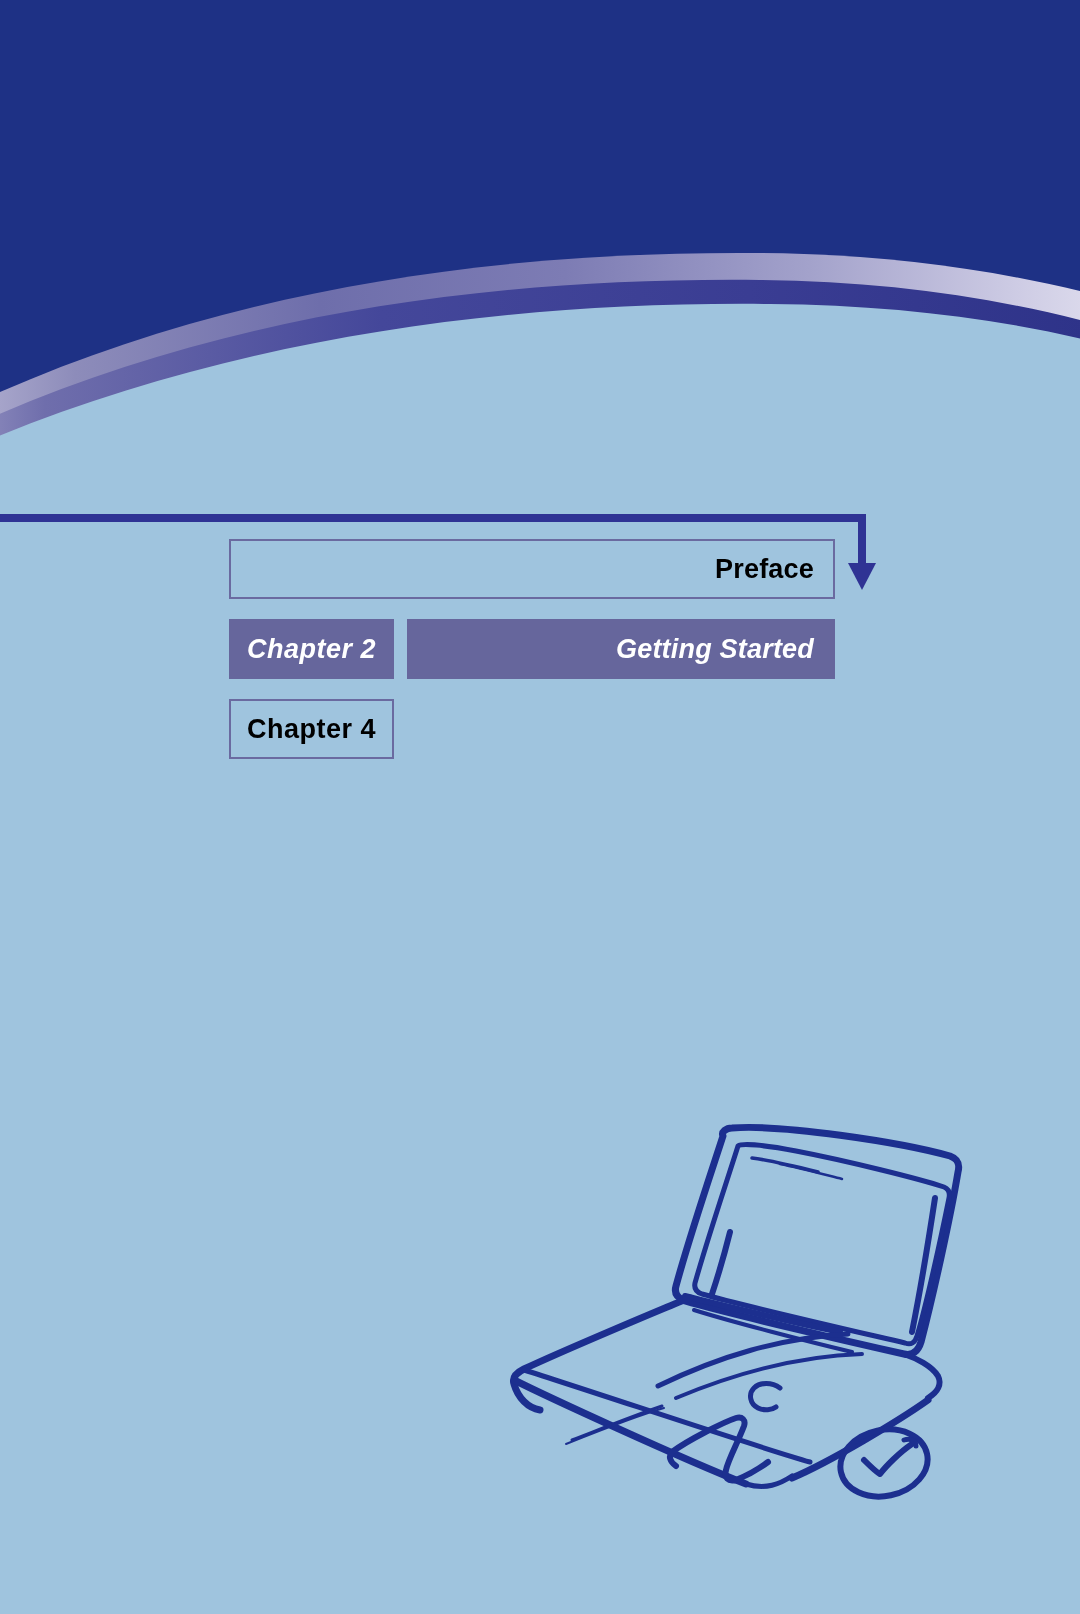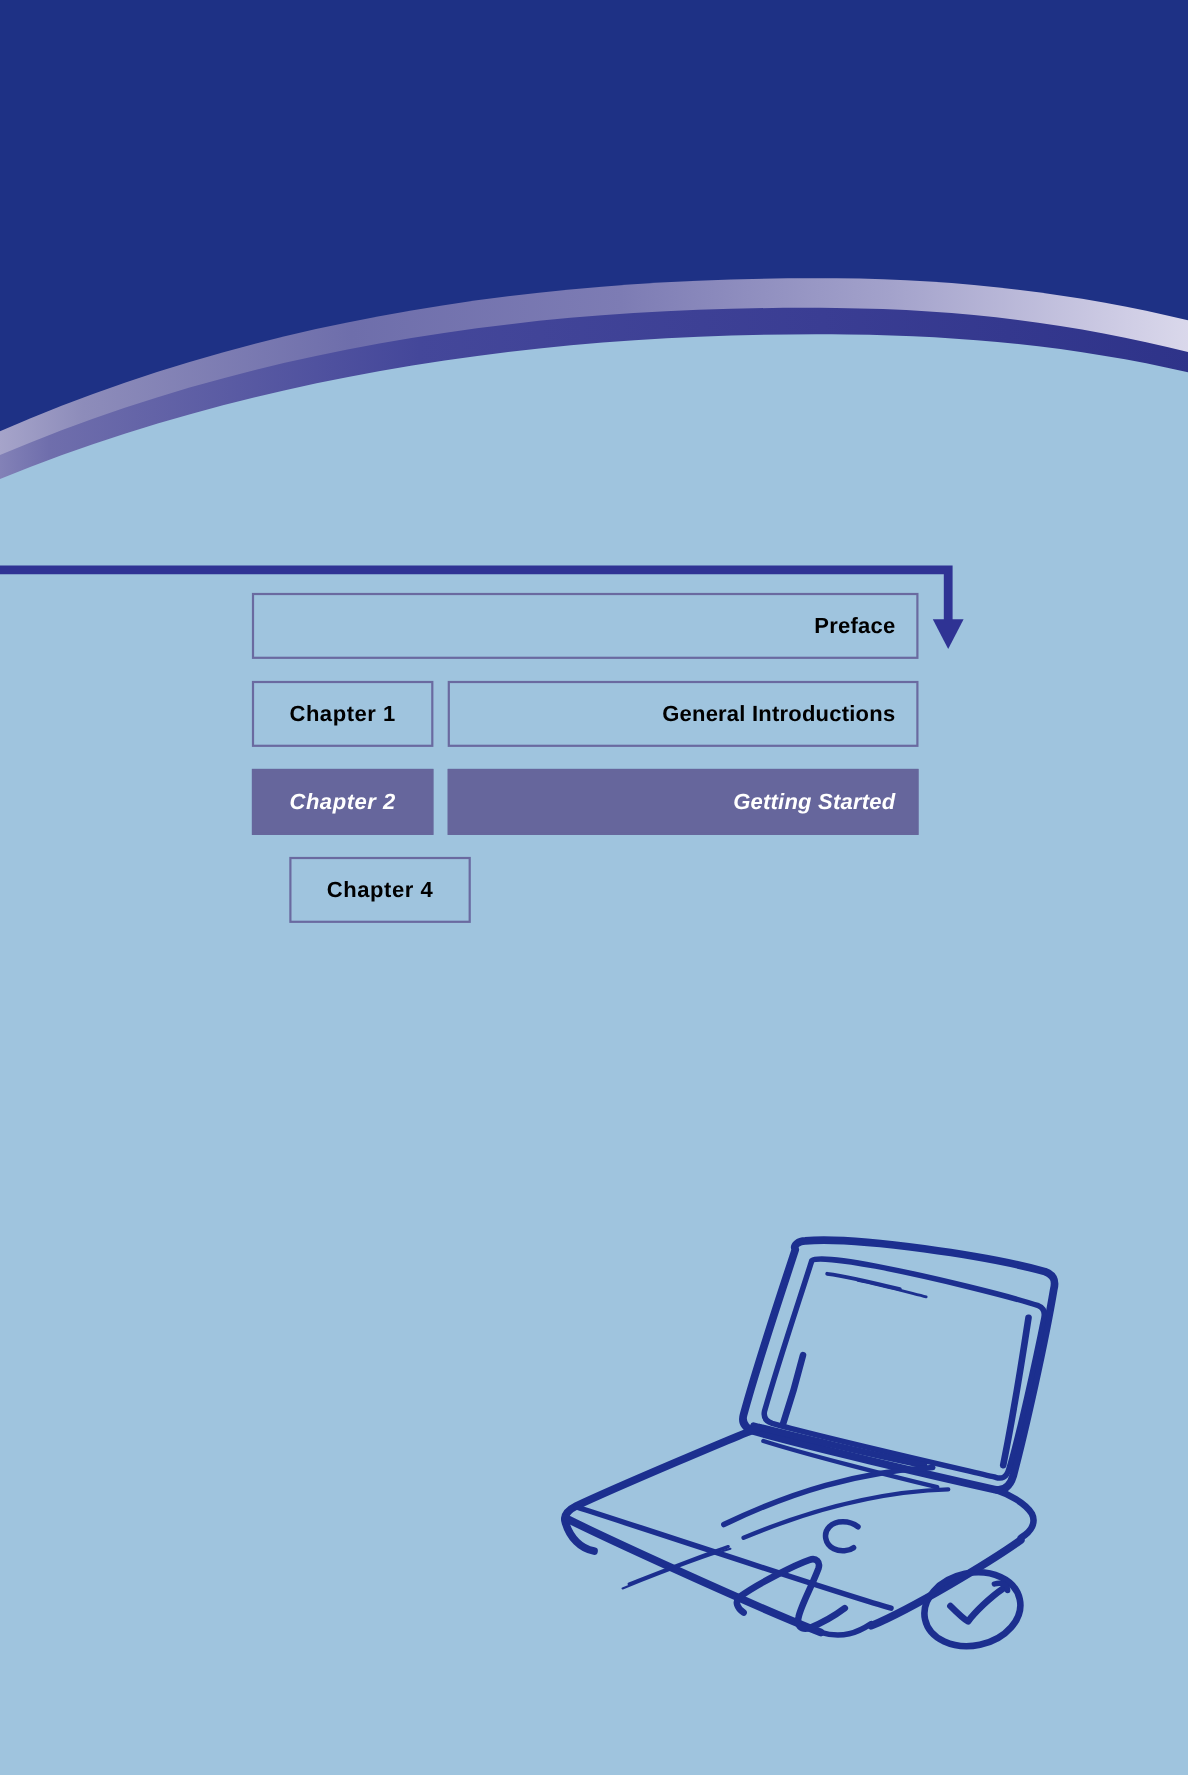--- a/index.html
+++ b/index.html
@@ -45,21 +45,21 @@
     top: 539px;
     width: 606px;
   }
 
   .row {
     display: flex;
     align-items: stretch;
     margin-bottom: 20px;
     height: 60px;
   }
-  .row:last-child { margin-bottom: 0; margin-left: 34px; }
+  .row:last-child { margin-bottom: 0; }
 
   .cell {
     border: 2px solid #6a6aa0;
     box-sizing: border-box;
     display: flex;
     align-items: center;
     background: transparent;
   }
 
   .cell-chapter {
@@ -78,21 +78,21 @@
     margin-left: 0;
   }
 
   .row-preface .cell-title {
     width: 606px;
     flex: 0 0 606px;
     padding-right: 19px;
   }
 
   .label {
-    font-size: 20px;
+    font-size: 27px;
     font-weight: bold;
     color: #000000;
     letter-spacing: 0.2px;
     white-space: nowrap;
   }
 
   .cell-chapter .label {
     letter-spacing: 0.5px;
   }
 
@@ -174,28 +174,20 @@
   </svg>
 
   <div id="chapter-table">
 
     <div class="row row-preface">
       <div class="cell cell-title full">
         <span class="label">Preface</span>
       </div>
     </div>
 
-    <div class="row">
-      <div class="cell cell-chapter">
-        <span class="label">Chapter  1</span>
-      </div>
-      <div class="cell cell-title">
-        <span class="label">General Introductions</span>
-      </div>
-    </div>
 
     <div class="row active">
       <div class="cell cell-chapter">
         <span class="label">Chapter  2</span>
       </div>
       <div class="cell cell-title">
         <span class="label">Getting Started</span>
       </div>
     </div>
 

